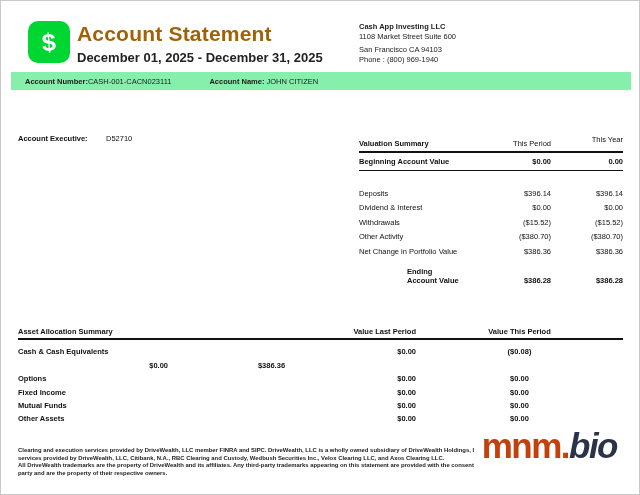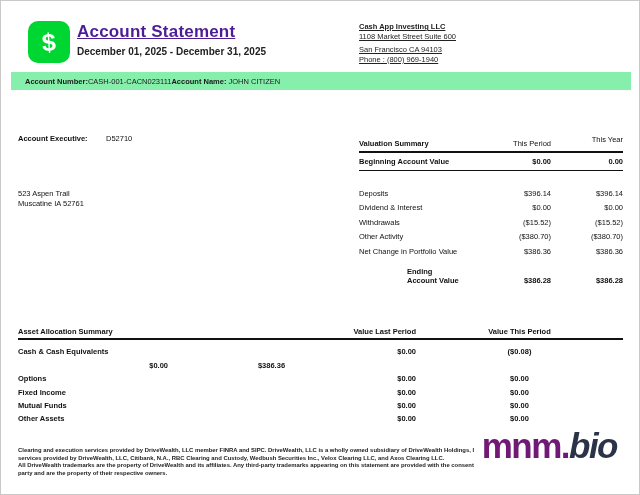--- a/index.html
+++ b/index.html
@@ -13,33 +13,33 @@
   .b { font-weight:bold; }
 
   
   .logo {
     position:absolute; left:27px; top:20px; width:42px; height:42px;
     background:#00d632; border-radius:10px;
     display:flex; align-items:center; justify-content:center;
   }
   .logo span { color:#fff; font-weight:bold; font-size:25px; transform:rotate(-4deg); }
   .title-block { position:absolute; left:76px; top:21px; }
-  .title-block h1 { font-size:17px; font-weight:bold; letter-spacing:.2px; color:#4c1d95;text-decoration:underline; }
-  .title-block .period { font-size:10px; font-weight:bold; margin-top:4px; color:#222; }
-
-  .company { position:absolute; left:358px; top:21px; font-size:7.5px; line-height:9.5px; color:#222;text-decoration:underline; }
+  .title-block h1 { font-size:21px; font-weight:bold; letter-spacing:.2px; color:#a16207; }
+  .title-block .period { font-size:13px; font-weight:bold; margin-top:4px; color:#222; }
+
+  .company { position:absolute; left:358px; top:21px; font-size:7.5px; line-height:9.5px; color:#222; }
   .company .gap { margin-top:4px; }
 
   
   .account-bar {
     position:absolute; left:10px; top:71px; width:620px; height:18px;
     background:#86efac; display:flex; align-items:center;
     padding-left:14px; font-size:7.5px; color:#1a1a1a;
   }
-  .account-bar .name-label { }
+  .account-bar .name-label { margin-left:38px; }
   .account-bar .sp { white-space:pre; }
 
   
   .exec-row { position:absolute; left:17px; top:133px; font-size:7.5px; display:flex; }
   .exec-row .exec-label { width:88px; font-weight:bold; }
   .mail-address { position:absolute; left:17px; top:188px; font-size:7.5px; line-height:10px; }
 
   
   .vt { position:absolute; left:358px; top:131px; width:264px; font-size:7.5px; }
   .vt-row { display:flex; align-items:flex-end; }
@@ -68,21 +68,21 @@
   
   .disclaimer {
     position:absolute; left:17px; top:446px; width:612px;
     font-size:5.9px; font-weight:bold; line-height:7.6px; color:#222;
   }
   .watermark {
     position:absolute; top:428px; right:20px; z-index:5;
     background:#fff; padding:0 2px 4px 8px;
     font-size:35px; font-weight:800; letter-spacing:-1.5px; line-height:34px;
   }
-  .watermark .wm1 { color:#701a75;margin-top:28px; }
+  .watermark .wm1 { color:#c2410c;margin-top:28px; }
   .watermark .wm2 { color:#2a3347; font-style:italic; }
 </style>
 </head>
 <body>
 
 <div class="page">
 
   <div class="logo">
     <span>$</span>
   </div>
@@ -101,24 +101,20 @@
     <span class="b">Account Number:</span>
       <span>CASH-001-CACN023111</span>
     <span class="b name-label sp">Account Name: </span>
       <span>JOHN CITIZEN</span>
   </div>
 
   <div class="exec-row">
     <span class="exec-label">Account Executive:</span>
     <span>D52710</span>
   </div>
-  <div class="mail-address">
-    <div>523 Aspen Trail</div>
-    <div>Muscatine IA 52761</div>
-  </div>
 
   <div class="vt">
     <div class="vt-row vt-head">
       <span class="vt-label b">Valuation Summary</span>
       <span class="vt-c1">This Period</span>
       <span class="vt-c2">This Year</span>
     </div>
     <div class="rule thick"></div>
     <div class="vt-row vt-begin">
       <span class="vt-label">Beginning Account Value</span>

